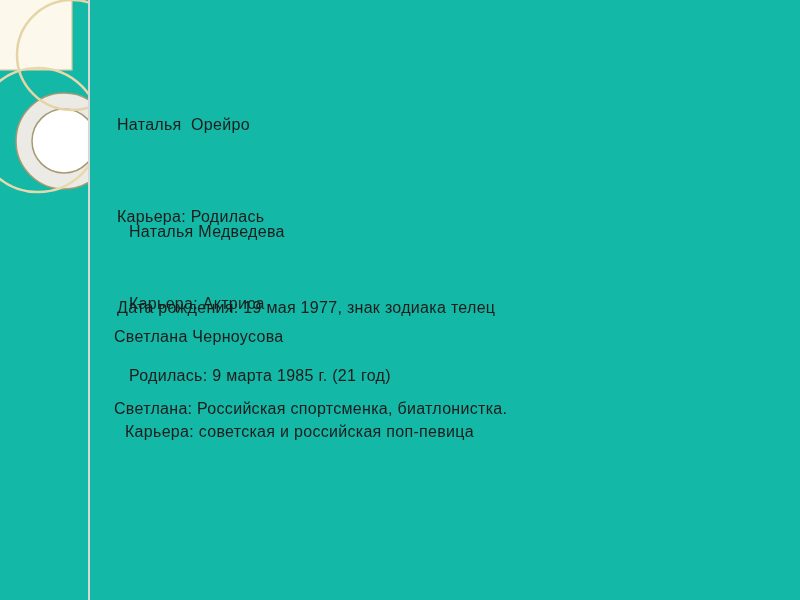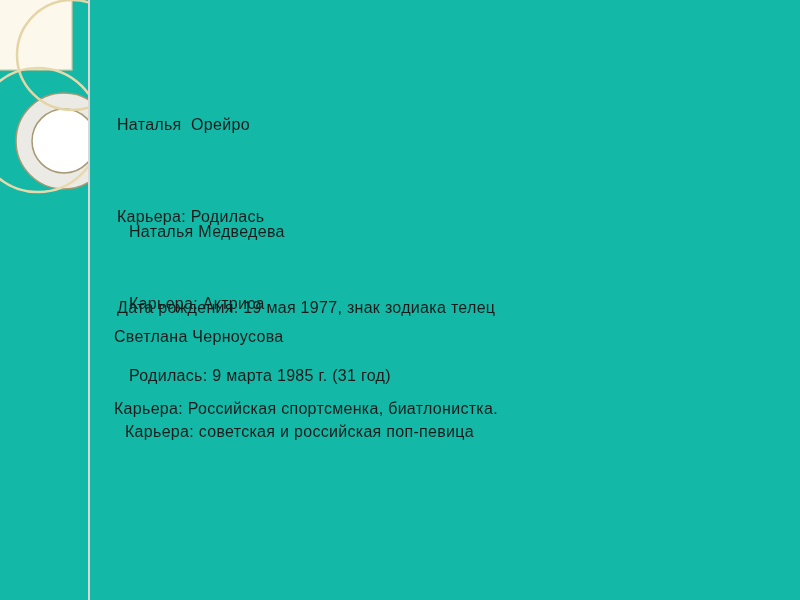--- a/index.html
+++ b/index.html
@@ -70,25 +70,25 @@
 
   <div class="text-block block-1">
     <div class="text-line">Наталья  Орейро</div>
     <div class="text-line">Карьера: Родилась</div>
     <div class="text-line">Дата рождения: 19 мая 1977, знак зодиака телец</div>
   </div>
 
   <div class="text-block block-2">
     <div class="text-line">Наталья Медведева</div>
     <div class="text-line">Карьера: Актриса</div>
-    <div class="text-line">Родилась: 9 марта 1985 г. (31 год)</div>
+    <div class="text-line">Родилась: 9 марта 1985 г. (21 год)</div>
   </div>
 
   <div class="text-block block-3">
     <div class="text-line">Светлана Черноусова</div>
-    <div class="text-line">Карьера: Российская спортсменка, биатлонистка.</div>
+    <div class="text-line">Светлана: Российская спортсменка, биатлонистка.</div>
   </div>
 
   <div class="text-block block-4">
     <div class="text-line">Карьера: советская и российская поп-певица</div>
   </div>
 
 </div>
 
 </body></html>

